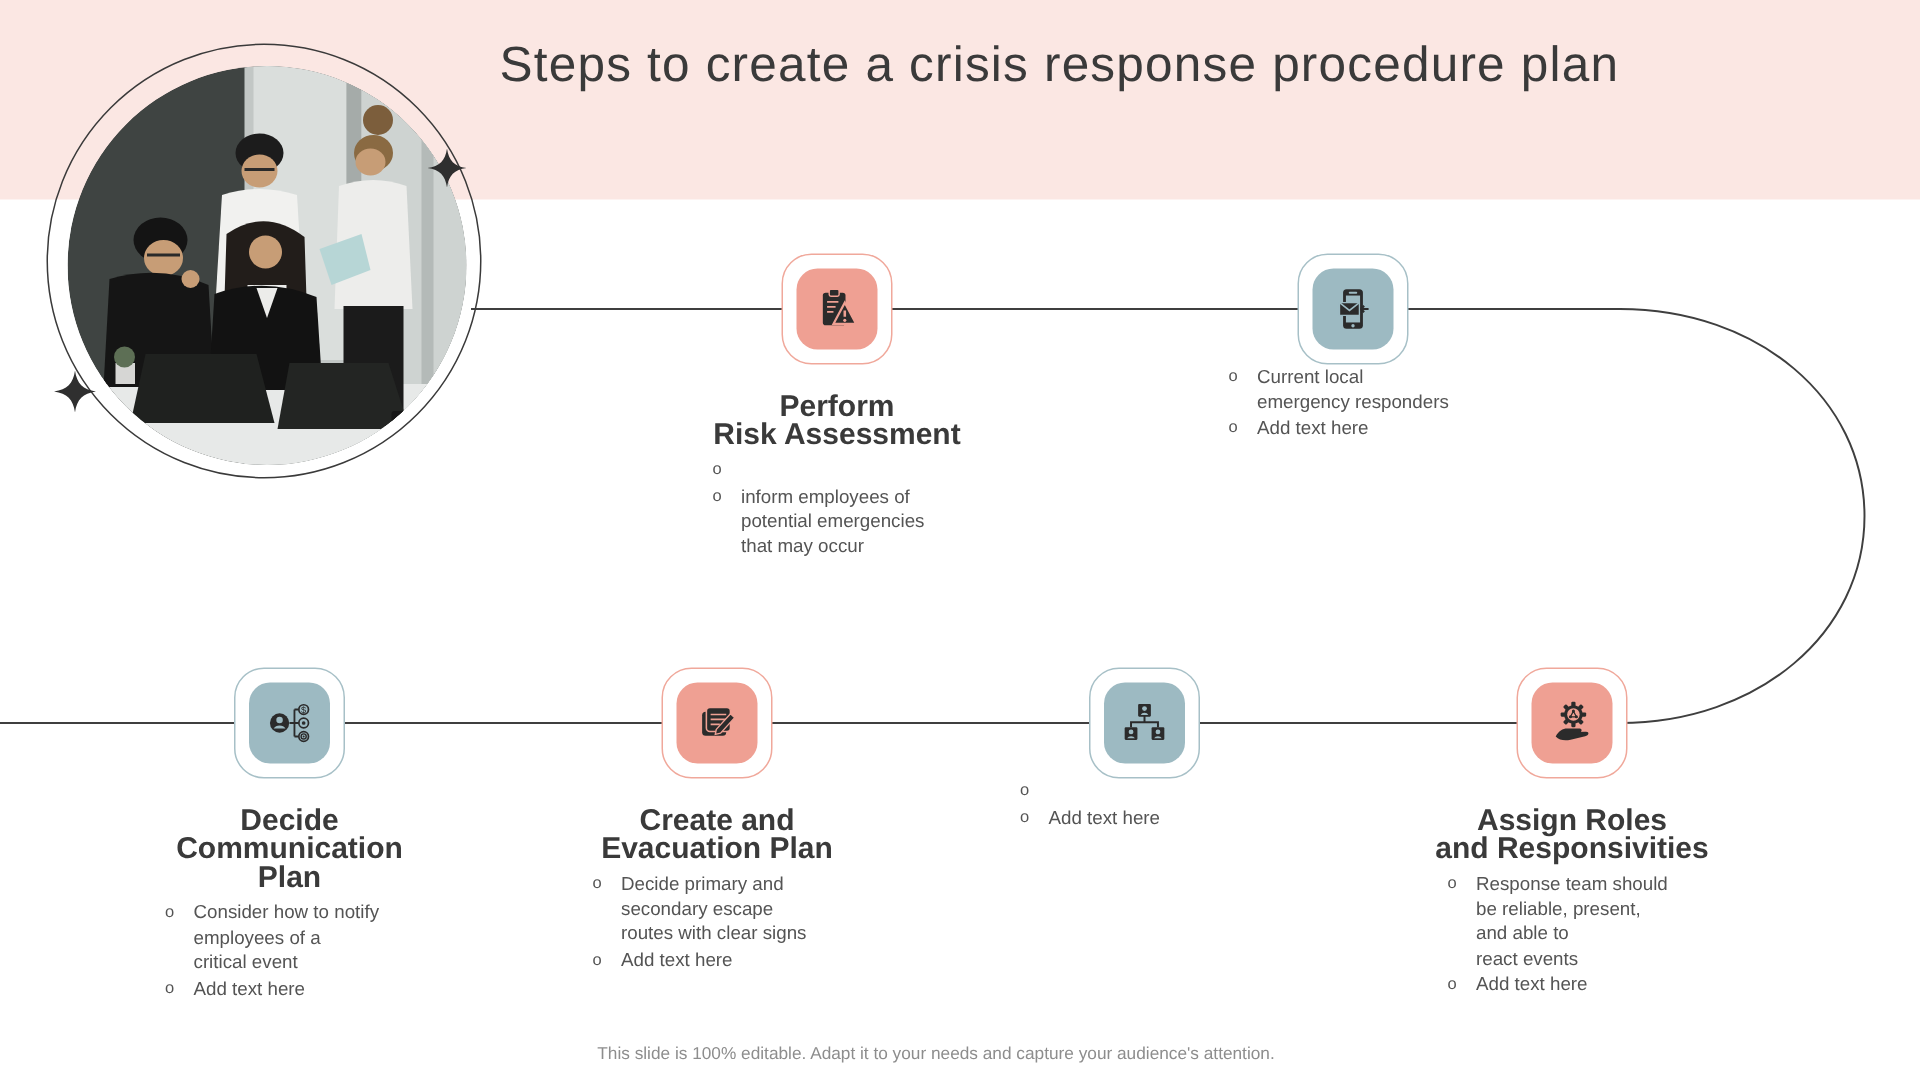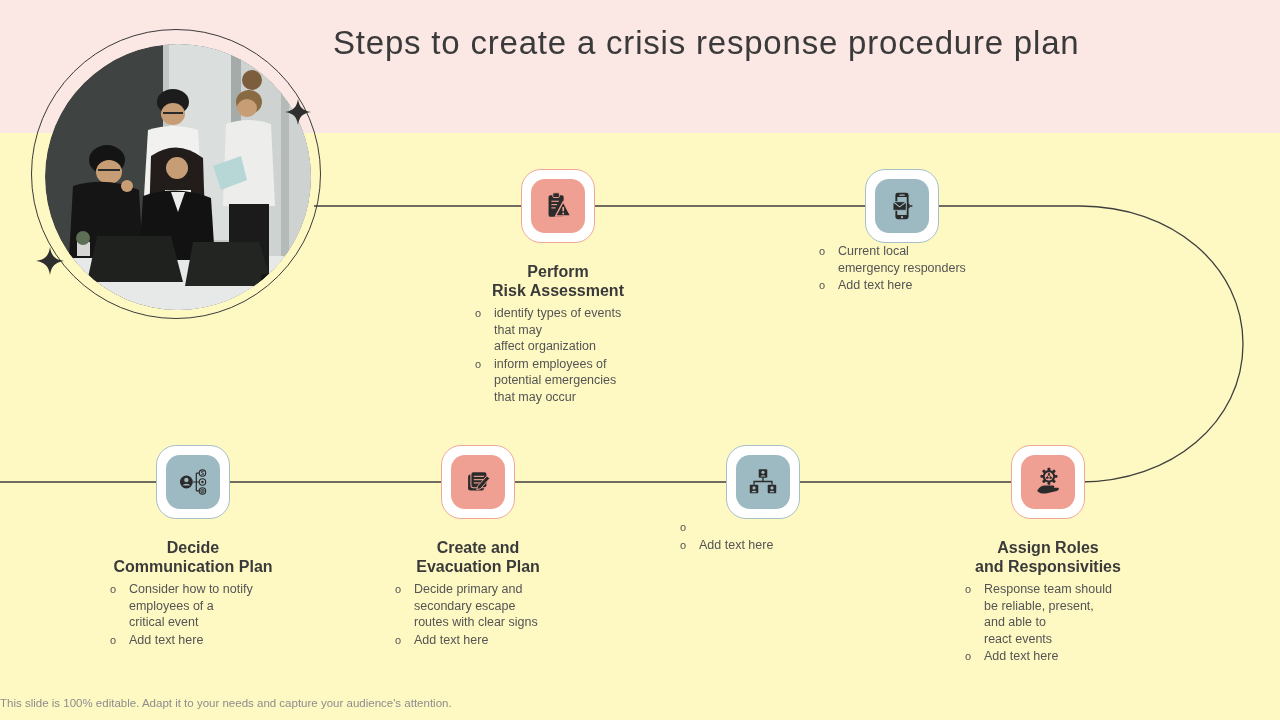--- a/index.html
+++ b/index.html
@@ -1,17 +1,17 @@
 <!DOCTYPE html>
 <html style="--band: #fbe7e3; --salmon: #efa093; --salmon_border: #f0a89b; --blue: #9dbac2; --blue_border: #a7c0c7; --line: #3f3f3f; --heading: #3a3a3a; --body: #545454; --footer_text: #8d8d8d;"><head>
 <meta charset="utf-8">
 <style>
   html,body{margin:0;padding:0;}
   body{font-family:"Liberation Sans",sans-serif;background:#e9e9e9;}
-  .slide{position:relative;width:1280px;height:720px;background:#fef9c3;overflow:hidden;}
+  .slide{position:relative;width:1280px;height:720px;background:#ffffff;overflow:hidden;}
 
   .band{position:absolute;left:0;top:0;width:1280px;height:133px;background:var(--band,#fbe7e3);z-index:0;}
 
   .page-title{position:absolute;left:333px;top:24px;width:900px;font-size:33px;font-weight:400;
     letter-spacing:.8px;color:var(--heading,#3a3a3a);z-index:1;}
   .page-subtitle{position:absolute;left:335px;top:84px;width:908px;font-size:11.5px;line-height:13.5px;
     color:#5a5a5a;z-index:1;}
 
   .connector{position:absolute;left:0;top:0;z-index:1;}
 
@@ -22,36 +22,36 @@
 
   .step{position:absolute;width:190px;text-align:center;z-index:2;}
   .badge{width:72px;height:72px;border-radius:20px;background:#fff;border:1px solid #ccc;margin:0 auto;
     display:flex;align-items:center;justify-content:center;}
   .step.salmon .badge{border-color:var(--salmon_border,#f0a89b);}
   .step.blue .badge{border-color:var(--blue_border,#a7c0c7);}
   .badge .inner{width:54px;height:54px;border-radius:14px;display:flex;align-items:center;justify-content:center;}
   .step.salmon .inner{background:var(--salmon,#efa093);}
   .step.blue .inner{background:var(--blue,#9dbac2);}
 
-  .step-title{font-weight:700;font-size:16px;line-height:19px;color:var(--heading,#3a3a3a);
+  .step-title{font-weight:700;font-size:20px;line-height:19px;color:var(--heading,#3a3a3a);
     white-space:pre-line;margin:19px 0 5px 0;}
   .bullets{list-style:none;margin:0;padding:0 0 0 12px;text-align:left;font-size:12.5px;line-height:16.5px;
     color:var(--body,#545454);}
   .bullets li{display:flex;gap:9px;margin:0 0 1px 0;}
   .bullet-marker{flex:0 0 10px;font-size:11px;line-height:16.5px;color:var(--body,#545454);}
   .bullet-text{white-space:pre-line;}
 
   .pos-1{left:463px;top:169px;}
   .pos-2{left:807px;top:169px;}
   .pos-3{left:98px;top:445px;}
   .pos-4{left:383px;top:445px;}
   .pos-5{left:668px;top:445px;}
   .pos-6{left:953px;top:445px;}
 
-  .footer{position:absolute;left:0;top:697px;width:1248px;font-size:11.5px;
+  .footer{position:absolute;left:0;top:697px;width:1248px;text-align:center;font-size:11.5px;
     color:var(--footer_text,#8d8d8d);z-index:1;}
 </style>
 </head>
 <body>
 
 <div class="slide">
 
   <div class="band"></div>
 
   <div class="page-title">Steps to create a crisis response procedure plan</div>
@@ -137,23 +137,20 @@
           <line x1="23.5" y1="19" x2="23.5" y2="23.5" stroke="#efa093" stroke-width="1.8"></line>
           <circle cx="23.5" cy="26" r="1.1" fill="#efa093"></circle>
         </svg>
       </div>
     </div>
     <div class="step-title">Perform
 Risk Assessment</div>
     <ul class="bullets">
       <li>
           <span class="bullet-marker">o</span>
-          <span class="bullet-text">identify types of events
-that may
-affect organization</span>
         </li>
       <li>
           <span class="bullet-marker">o</span>
           <span class="bullet-text">inform employees of
 potential emergencies
 that may occur</span>
         </li>
     </ul>
   </div>
 

